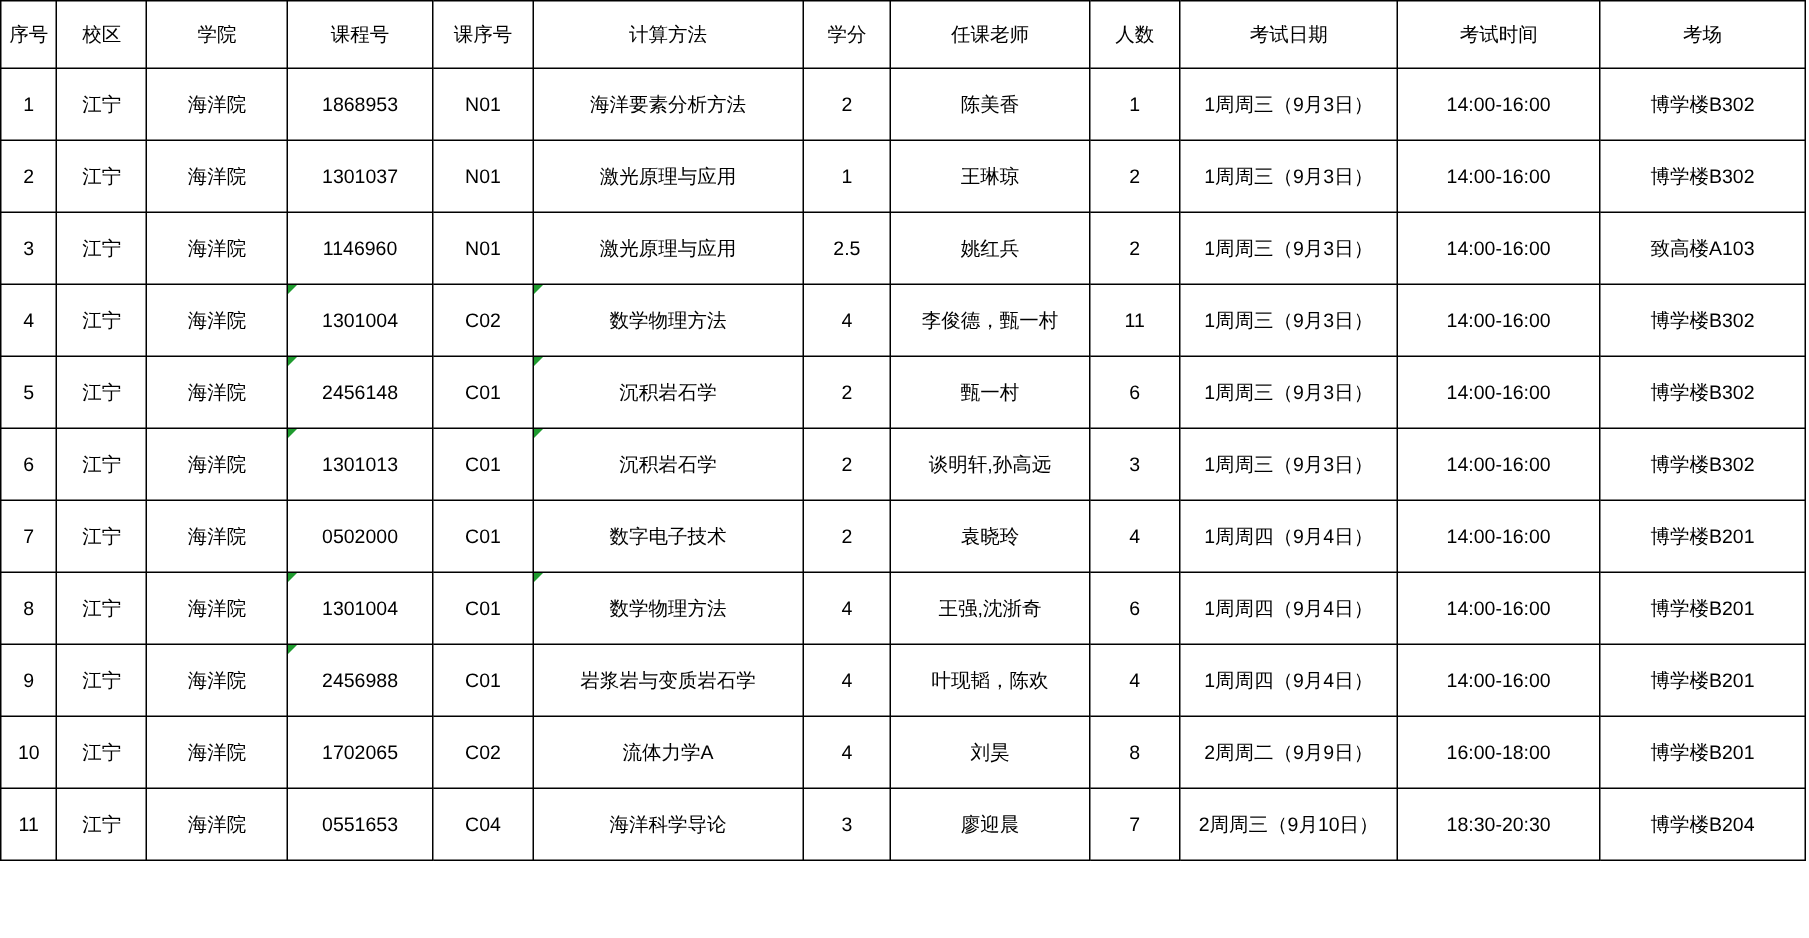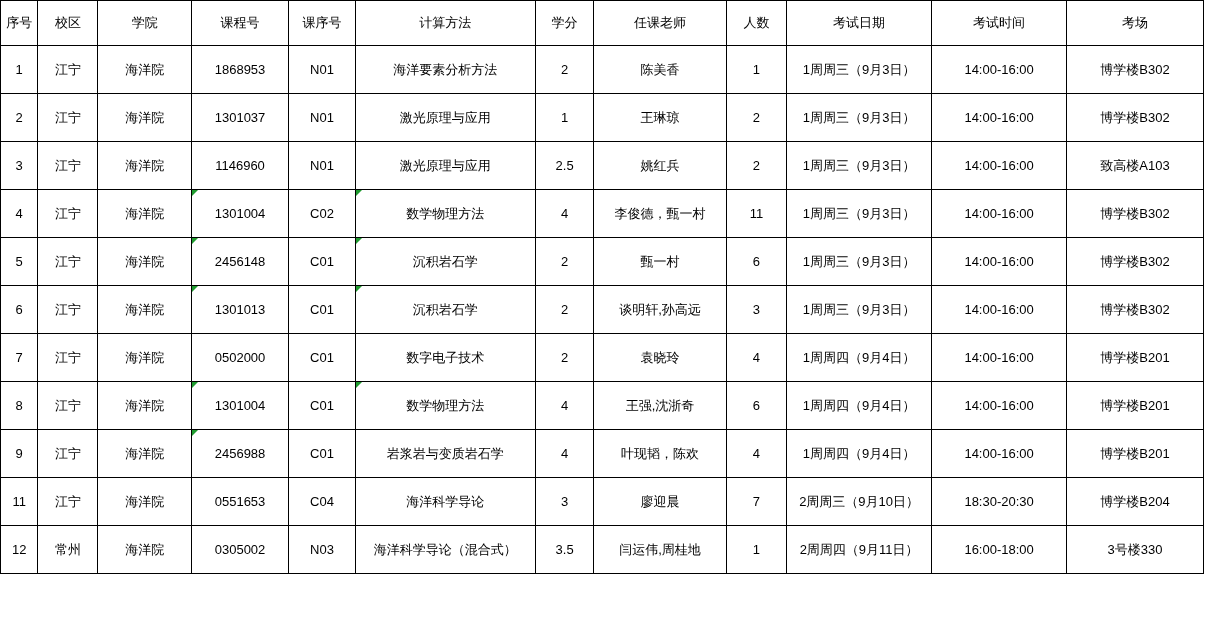--- a/index.html
+++ b/index.html
@@ -220,41 +220,41 @@
       <td>C01</td>
       <td>岩浆岩与变质岩石学</td>
       <td>4</td>
       <td>叶现韬，陈欢</td>
       <td>4</td>
       <td>1周周四（9月4日）</td>
       <td>14:00-16:00</td>
       <td>博学楼B201</td>
     </tr>
     <tr>
+      <td>10</td>
+      <td>江宁</td>
+      <td>海洋院</td>
+      <td>1702065</td>
+      <td>C02</td>
+      <td>流体力学A</td>
+      <td>4</td>
+      <td>刘昊</td>
+      <td>8</td>
+      <td>2周周二（9月9日）</td>
+      <td>16:00-18:00</td>
+      <td>博学楼B201</td>
+    </tr>
+    <tr>
       <td>11</td>
       <td>江宁</td>
       <td>海洋院</td>
       <td>0551653</td>
       <td>C04</td>
       <td>海洋科学导论</td>
       <td>3</td>
       <td>廖迎晨</td>
       <td>7</td>
       <td>2周周三（9月10日）</td>
       <td>18:30-20:30</td>
       <td>博学楼B204</td>
     </tr>
-    <tr>
-      <td>12</td>
-      <td>常州</td>
-      <td>海洋院</td>
-      <td>0305002</td>
-      <td>N03</td>
-      <td>海洋科学导论（混合式）</td>
-      <td>3.5</td>
-      <td>闫运伟,周桂地</td>
-      <td>1</td>
-      <td>2周周四（9月11日）</td>
-      <td>16:00-18:00</td>
-      <td>3号楼330</td>
-    </tr>
   </tbody>
 </table>
 
 </body></html>

